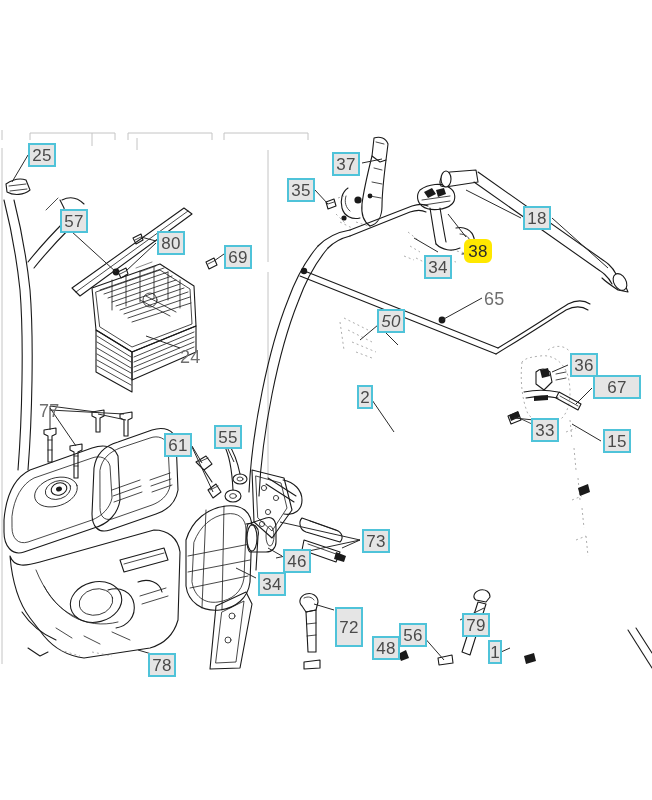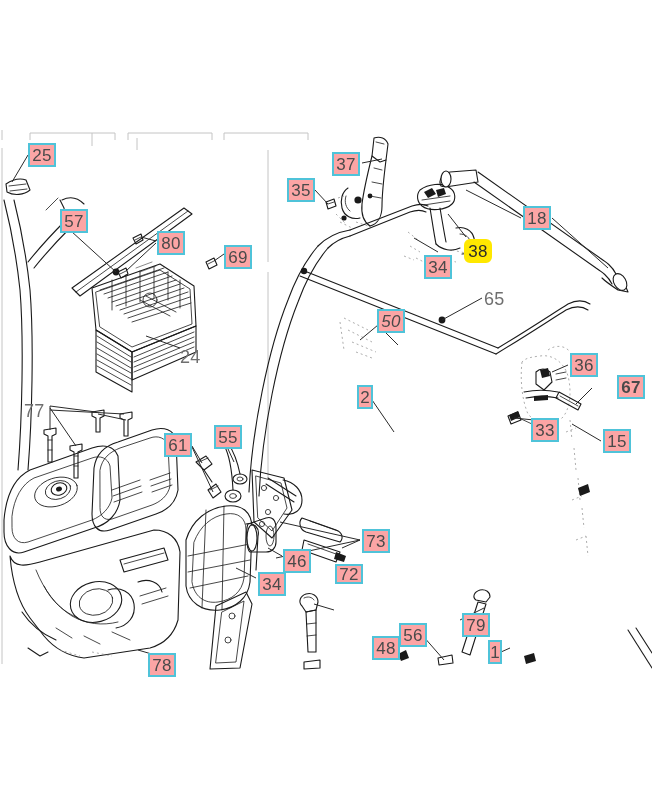--- a/index.html
+++ b/index.html
@@ -36,21 +36,21 @@
     left: 0; top: 0;
   }
 
   
   .callout {
     position: absolute;
     box-sizing: border-box;
     display: flex;
     align-items: center;
     justify-content: center;
-    background: #fca5a5;
+    background: #e5e5e5;
     border: 2px solid #4fc3d9;
     color: #4a4a4a;
     font-family: "Liberation Sans", sans-serif;
     font-size: 17px;
     line-height: 1;
     letter-spacing: 0.3px;
     height: 24px;
     min-width: 14px;
     padding: 0 2px;
     user-select: none;
@@ -438,30 +438,30 @@
       <div class="callout plain" style="left: 180px; top: 348px;">24</div>
       <div class="callout" style="left: 287px; top: 178px; width: 28px; height: 24px;">35</div>
       <div class="callout" style="left: 332px; top: 152px; width: 28px; height: 24px;">37</div>
       <div class="callout" style="left: 424px; top: 255px; width: 28px; height: 24px;">34</div>
       <div class="callout highlight" style="left: 464px; top: 239px; width: 28px; height: 24px; border-radius: 6px;">38</div>
       <div class="callout" style="left: 523px; top: 206px; width: 28px; height: 24px;">18</div>
       <div class="callout plain" style="left: 484px; top: 290px;">65</div>
       <div class="callout" style="left: 377px; top: 309px; width: 28px; height: 24px; font-style: italic;">50</div>
       <div class="callout" style="left: 357px; top: 385px; width: 16px; height: 24px;">2</div>
       <div class="callout" style="left: 570px; top: 353px; width: 28px; height: 24px;">36</div>
-      <div class="callout" style="left: 617px; top: 375px; width: 28px; height: 24px; font-weight: bold;">67</div>
+      <div class="callout" style="left: 593px; top: 375px; width: 48px; height: 24px;">67</div>
       <div class="callout" style="left: 531px; top: 418px; width: 28px; height: 24px;">33</div>
       <div class="callout" style="left: 603px; top: 429px; width: 28px; height: 24px;">15</div>
-      <div class="callout plain" style="left: 24px; top: 402px;">77</div>
+      <div class="callout plain" style="left: 39px; top: 402px;">77</div>
       <div class="callout" style="left: 164px; top: 433px; width: 28px; height: 24px;">61</div>
       <div class="callout" style="left: 214px; top: 425px; width: 28px; height: 24px;">55</div>
       <div class="callout" style="left: 283px; top: 549px; width: 28px; height: 24px;">46</div>
       <div class="callout" style="left: 362px; top: 529px; width: 28px; height: 24px;">73</div>
       <div class="callout" style="left: 258px; top: 572px; width: 28px; height: 24px;">34</div>
-      <div class="callout" style="left: 335px; top: 564px; width: 28px; height: 20px;">72</div>
+      <div class="callout" style="left: 335px; top: 607px; width: 28px; height: 40px;">72</div>
       <div class="callout" style="left: 372px; top: 636px; width: 28px; height: 24px;">48</div>
       <div class="callout" style="left: 399px; top: 623px; width: 28px; height: 24px;">56</div>
       <div class="callout" style="left: 462px; top: 613px; width: 28px; height: 24px;">79</div>
       <div class="callout" style="left: 488px; top: 640px; width: 14px; height: 24px;">1</div>
       <div class="callout" style="left: 148px; top: 653px; width: 28px; height: 24px;">78</div>
     </div>
 
 </div>
 
 </body></html>

